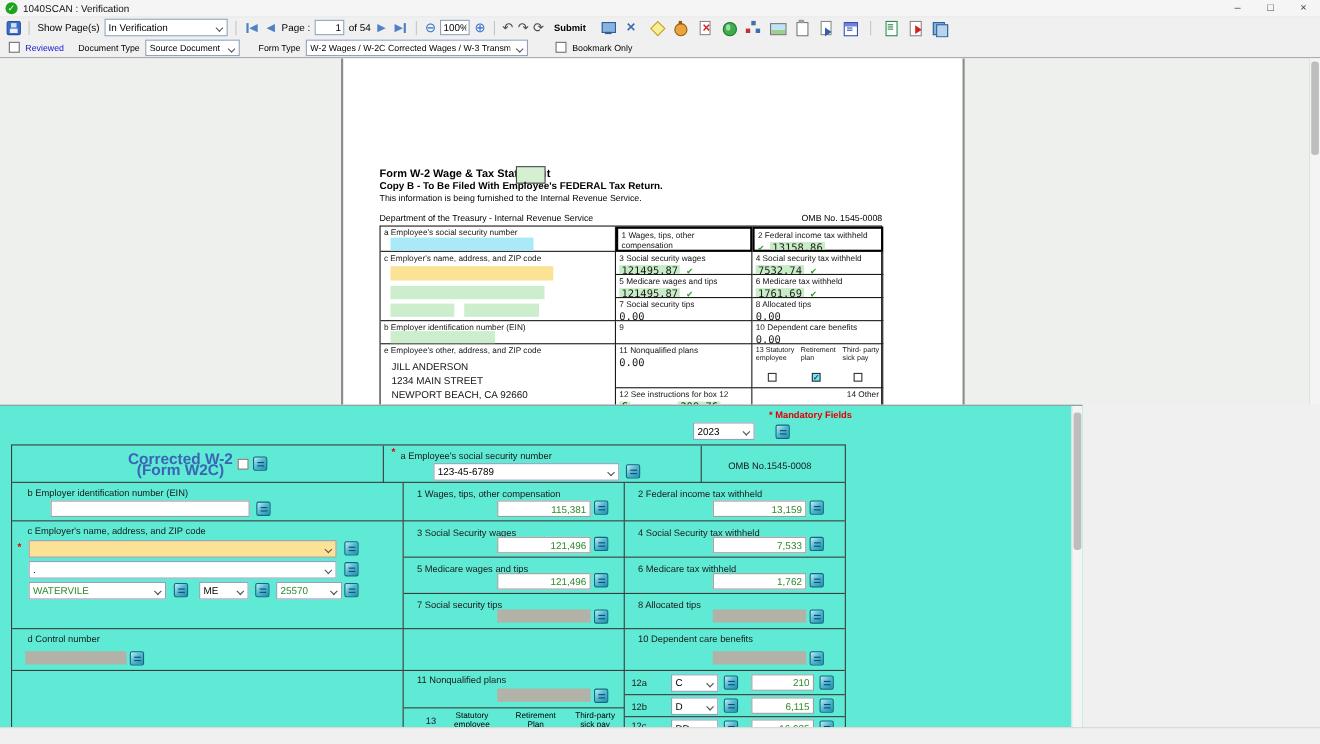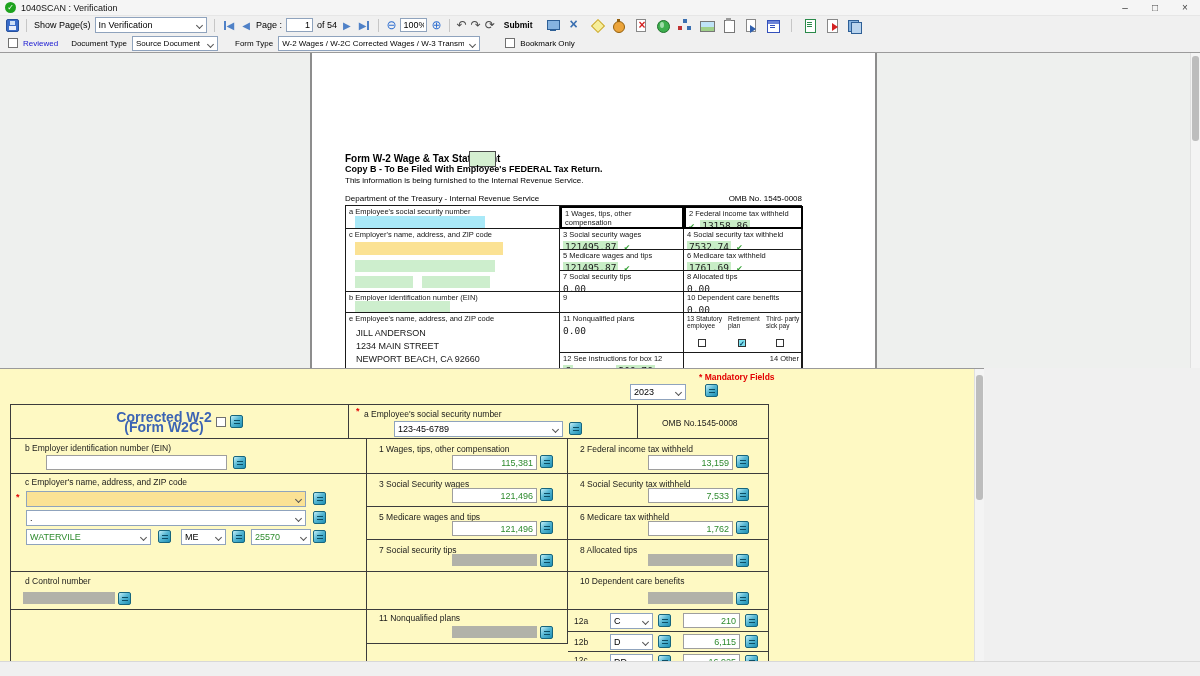--- a/index.html
+++ b/index.html
@@ -84,23 +84,23 @@
   .b-yellow { background:#fbe294; height:13px; }
   .b-green { background:#cdeecd; }
   .addr { font-size:9px; line-height:13px; margin-top:4px; white-space:nowrap; }
   .s13col { position:absolute; width:38px; font-size:6.5px; line-height:7px; }
   .scb { position:absolute; width:8px; height:8px; border:1px solid #333; background:#fff; top:26px; }
   .scb.checked { background:#7de2f0; font-size:7px; line-height:7px; text-align:center; color:#0a4a6a; font-weight:bold; }
   .vscroll { position:absolute; right:0; top:0; width:10px; height:100%; background:#f4f4f4; border-left:1px solid #e0e0e0; }
   .vthumb { position:absolute; left:1px; width:7px; background:#bdbdbd; border-radius:3px; }
 
   
-  .panel { position:absolute; left:0; top:368px; width:984px; height:293px; background:#fef9c3; border-top:1px solid #9a9a9a; overflow:hidden; }
+  .panel { position:absolute; left:0; top:368px; width:984px; height:293px; background:#5eead4; border-top:1px solid #9a9a9a; overflow:hidden; }
   .mand { position:absolute; left:699px; top:3px; font-size:8.5px; font-weight:bold; color:#e30000; }
-  .yearrow { position:absolute; left:630px; top:15px; display:flex; align-items:flex-start; gap:19px; }
+  .yearrow { position:absolute; left:630px; top:15px; display:flex; align-items:center; gap:19px; }
   .eform { position:absolute; left:10px; top:35px; width:759px; height:258px; border:1px solid #3c3c3c; overflow:hidden; }
   .ec { position:absolute; border-right:1px solid #3c3c3c; border-bottom:1px solid #3c3c3c; overflow:hidden; }
   .flabel { position:absolute; font-size:8.5px; color:#1a1a1a; white-space:nowrap; }
   .fin { position:absolute; height:15px; border:1px solid #9e9e9e; background:#fff; font:9px "Liberation Sans",sans-serif; padding:0 3px; }
   .num { text-align:right; color:#2e8b2e; }
   .lnk { width:13px; height:13px; border:1px solid #17657d; border-radius:2px; background:linear-gradient(135deg,#c4eff7 0%,#58b8d4 45%,#1f90b5 100%); position:relative; display:inline-block; flex:none; }
   .lnk::after { content:""; position:absolute; left:3px; top:4px; width:6px; height:1px; background:#0d4f66; box-shadow:0 3px 0 #0d4f66; }
   .lnk.abs { position:absolute; }
   .gray { width:85px; height:12px; background:#b2b2a9; display:inline-block; }
   .vrow { position:absolute; display:flex; gap:3px; }
@@ -258,21 +258,21 @@
       </div>
       <div class="scell" style="grid-column:2;grid-row:5;">
         <span>9</span>
       </div>
       <div class="scell" style="grid-column:3;grid-row:5;">
         <span>10 Dependent care benefits</span>
         <div class="sv">0.00</div>
       </div>
 
       <div class="scell" style="grid-column:1;grid-row:6 / span 2;">
-        <span>e Employee's name, address, and ZIP code</span>
+        <span>e Employee's other, address, and ZIP code</span>
         <div class="addr" style="padding-left:7px;">
           <div>JILL ANDERSON</div>
           <div>1234 MAIN STREET</div>
           <div>NEWPORT BEACH, CA 92660</div>
         </div>
       </div>
       <div class="scell" style="grid-column:2;grid-row:6;">
         <span>11 Nonqualified plans</span>
         <div class="sv">0.00</div>
       </div>
@@ -437,20 +437,26 @@
     </div>
 
     <div class="ec" style="left:0;top:205px;width:356px;height:53px;border-bottom:none;"></div>
     <div class="ec" style="left:356px;top:205px;width:201px;height:34px;">
       <span class="flabel" style="left:12px;top:3px;">11  Nonqualified plans</span>
       <div class="vrow" style="right:14px;bottom:4px;">
         <span class="gray"></span>
         <span class="lnk"></span>
       </div>
     </div>
+    <div class="ec" style="left:356px;top:239px;width:201px;height:19px;border-bottom:none;">
+      <span class="flabel" style="left:20px;top:6px;">13</span>
+      <span class="f13lbl" style="left:38px;top:3px;">Statutory employee</span>
+      <span class="f13lbl" style="left:96px;top:3px;">Retirement Plan</span>
+      <span class="f13lbl" style="left:150px;top:3px;">Third-party sick pay</span>
+    </div>
     <div class="ec" style="left:557px;top:205px;width:202px;height:22px;">
       <span class="flabel" style="left:6px;top:6px;">12a</span>
       <div class="sel fw" style="left:42px;top:3px;width:43px;">
         <span class="seltext">C</span>
       </div>
       <span class="lnk abs" style="left:90px;top:4px;"></span>
       <input class="fin num" style="left: 115px; top: 3px; width: 57px;" value="210">
       <span class="lnk abs" style="left:177px;top:4px;"></span>
     </div>
     <div class="ec" style="left:557px;top:227px;width:202px;height:20px;">

